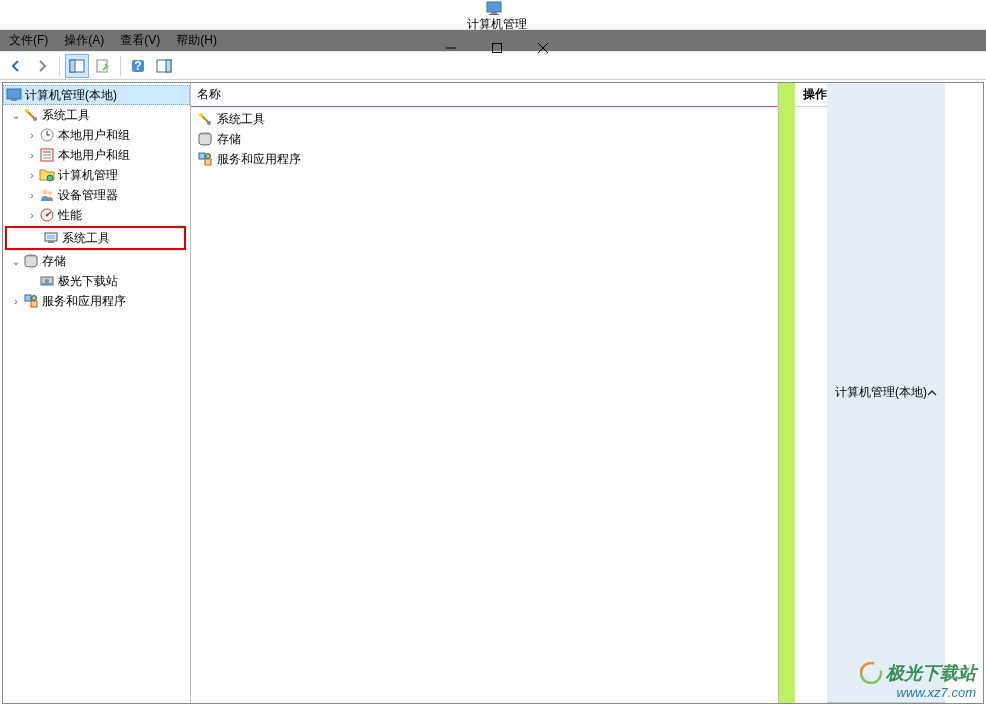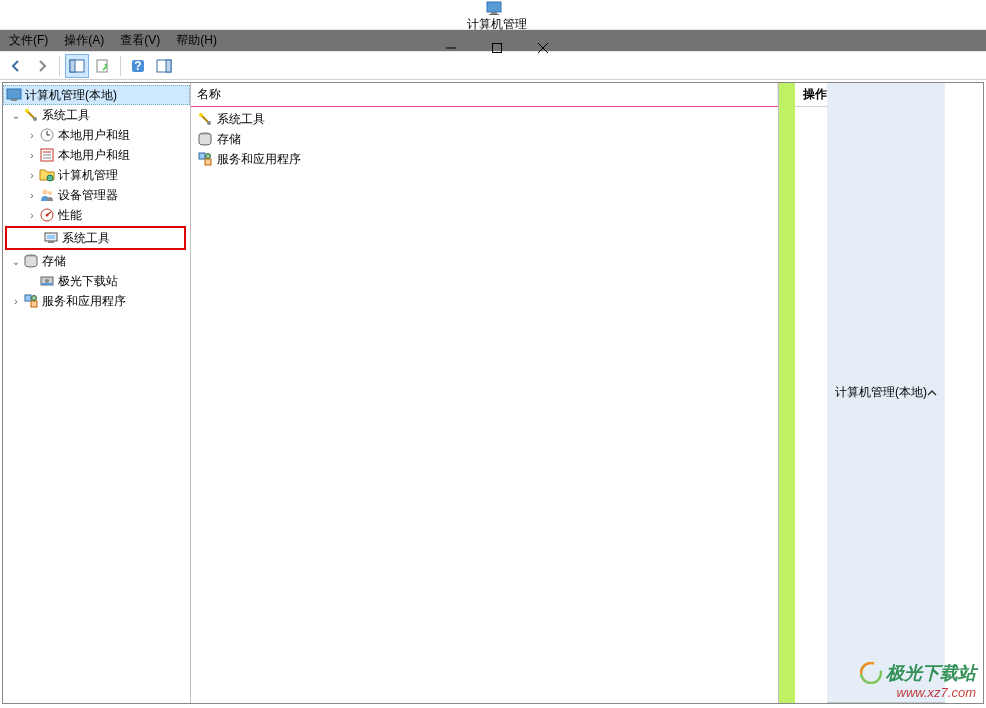--- a/index.html
+++ b/index.html
@@ -37,21 +37,21 @@
 .list-icon { width: 16px; height: 16px; margin-right: 4px; }
 
 .action-panel { width: 188px; background: #fff; display: flex; flex-direction: row; margin-left: 16px; }
 .action-header { height: 24px; border-bottom: 1px solid #d0d0d0; background: #fff; display: flex; align-items: center; padding-left: 8px; font-weight: bold; }
 .action-section { background: #e5eef7; border-bottom: 1px solid #c0c8d0; padding: 4px 8px; display: flex; align-items: center; justify-content: space-between; }
 .action-item { padding: 6px 8px 6px 24px; display: flex; align-items: center; justify-content: space-between; cursor: default; }
 
 .watermark { position: absolute; right: 10px; bottom: 8px; text-align: right; pointer-events: none; opacity: 0.85; }
 .watermark .top { display: flex; align-items: center; justify-content: flex-end; gap: 4px; }
 .watermark .cn { font-size: 18px; font-weight: bold; color: #15803d; font-style: italic; }
-.watermark .url { font-size: 13px; color: #b91c1c; font-style: italic; }
+.watermark .url { font-size: 13px; color: #0369a1; font-style: italic; }
 .watermark-icon { width: 22px; height: 22px; }
 
 svg { display: block; }
 </style>
 </head>
 <body>
 
 <div class="titlebar">
   <span class="app-icon">
     <svg width="16" height="16">

